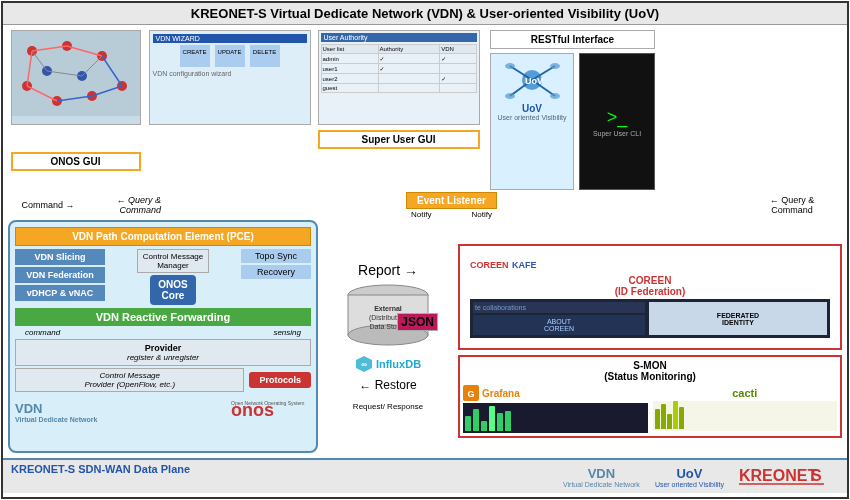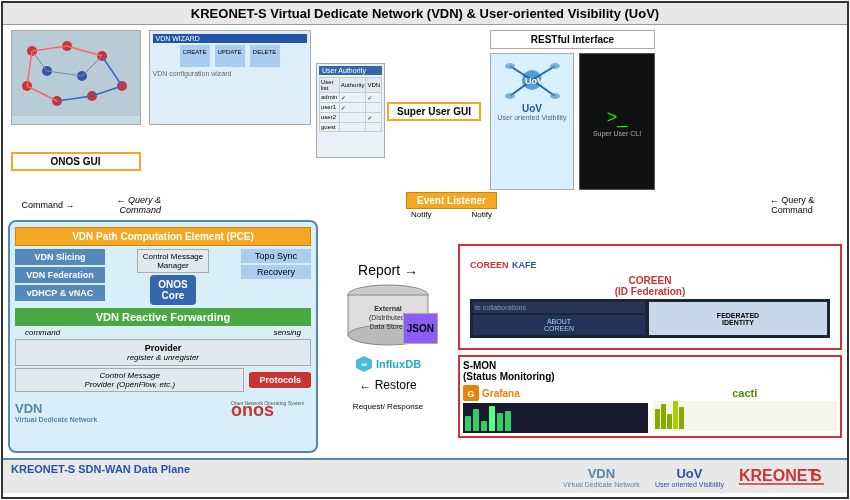--- a/index.html
+++ b/index.html
@@ -235,21 +235,21 @@
 
     .common-gui-wrapper {
       display: flex;
       flex-direction: column;
       align-items: center;
       gap: 2px;
     }
 
     .super-gui-wrapper {
       display: flex;
-      flex-direction: row;
+      flex-direction: column;
       align-items: center;
       gap: 2px;
     }
 
     .gui-label-box {
       border: 2px solid #f5a623;
       background: #fff;
       font-weight: bold;
       font-size: 10px;
       padding: 2px 8px;
@@ -481,21 +481,21 @@
         <div style="position:relative; width:90px; text-align:center;">
           <svg width="90" height="65" viewBox="0 0 90 65">
 
             <ellipse cx="45" cy="12" rx="40" ry="10" fill="#cccccc" stroke="#888" stroke-width="1"></ellipse>
             <rect x="5" y="12" width="80" height="40" fill="#dddddd" stroke="#888" stroke-width="1"></rect>
             <ellipse cx="45" cy="52" rx="40" ry="10" fill="#bbbbbb" stroke="#888" stroke-width="1"></ellipse>
             <text x="45" y="28" text-anchor="middle" font-size="7" font-weight="bold" fill="#333">External</text>
             <text x="45" y="37" text-anchor="middle" font-size="7" fill="#333">(Distributed)</text>
             <text x="45" y="46" text-anchor="middle" font-size="7" fill="#333">Data Stores</text>
           </svg>
-          <div style="position:absolute; right:-5px; top:30px; background:#8b5cf6; border:1px solid #aaa; font-size:10px; font-weight:bold; padding:9px 3px;">JSON</div>
+          <div style="position:absolute; right:-5px; top:30px; background:#be185d; border:1px solid #aaa; font-size:12px; font-weight:bold; padding:1px 3px;">JSON</div>
         </div>
 
         <div style="display:flex; align-items:center; gap:3px;">
           <svg width="18" height="18" viewBox="0 0 18 18">
             <polygon points="9,1 17,5 17,13 9,17 1,13 1,5" fill="#22aad0" opacity="0.8"></polygon>
             <text x="9" y="12" text-anchor="middle" font-size="8" fill="white" font-weight="bold">∞</text>
           </svg>
           <span style="color:#22aad0; font-weight:bold; font-size:11px;">InfluxDB</span>
         </div>
         <div style="font-size:12px; text-align:center;">
@@ -533,21 +533,21 @@
               </div>
             </div>
             <div style="flex:1; background:#c8d8e8; padding:3px; font-size:7px; font-weight:bold; text-align:center; display:flex; align-items:center; justify-content:center;">
               <span style="white-space:pre;">FEDERATED
 IDENTITY</span>
             </div>
           </div>
         </div>
 
         <div style="border:2px solid #cc3333; background:#fff; padding:3px;">
-          <div style="font-weight:bold; font-size:10px; text-align:left; margin-bottom:3px;">
+          <div style="font-weight:bold; font-size:10px; text-align:center; margin-bottom:3px;">
             <span style="white-space:pre;">S-MON
 (Status Monitoring)</span>
           </div>
 
           <div style="display:flex; flex-direction:row; gap:5px; align-items:center;">
             <div style="flex:1;">
               <div style="display:flex; align-items:center; gap:3px; margin-bottom:2px;">
                 <svg width="16" height="16" viewBox="0 0 16 16">
                   <rect width="16" height="16" fill="#e8810a" rx="2"></rect>
                   <text x="8" y="12" text-anchor="middle" font-size="9" fill="white" font-weight="bold">G</text>

